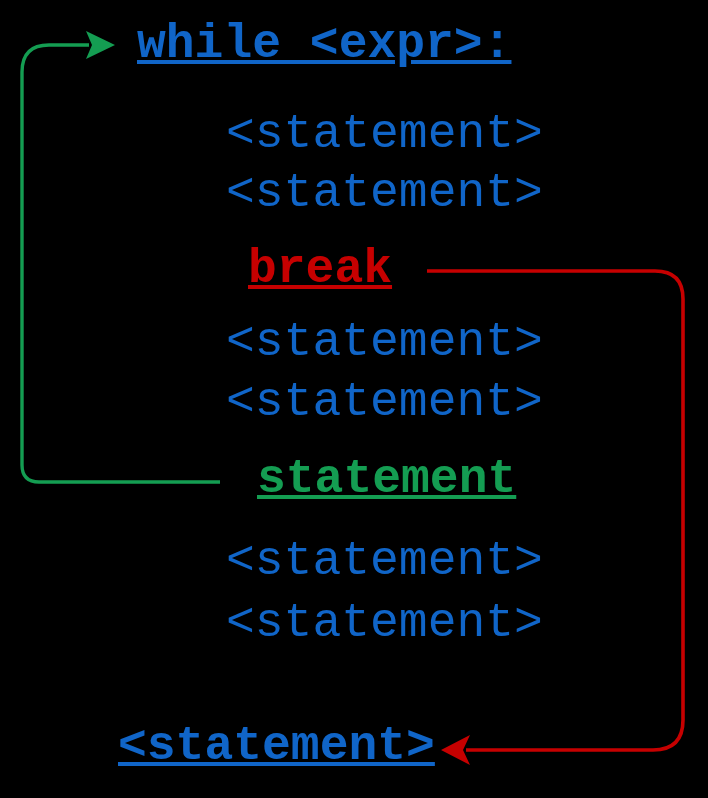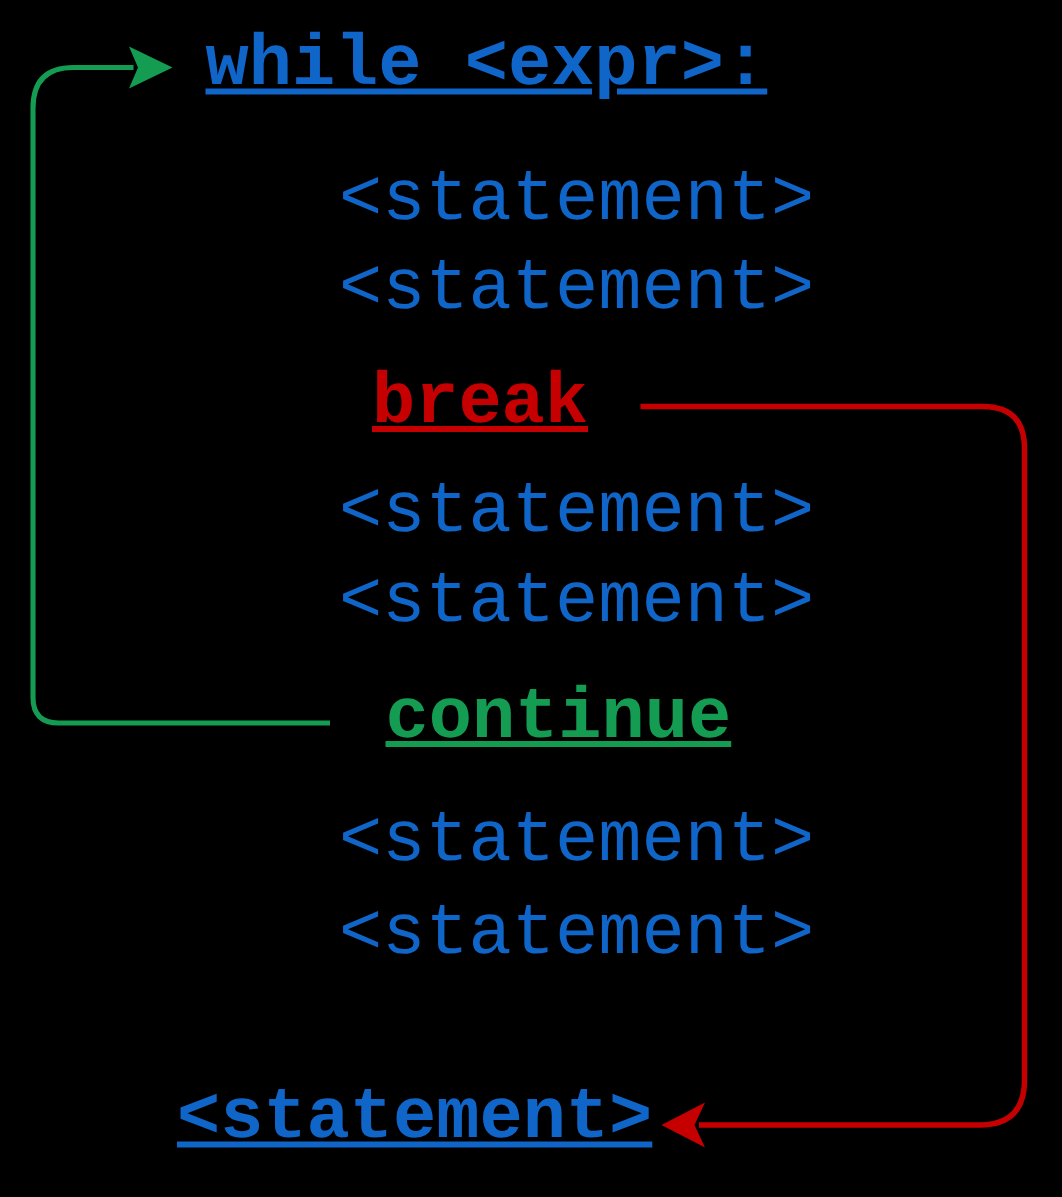--- a/index.html
+++ b/index.html
@@ -71,19 +71,19 @@
 <div class="code-line blue pos-stmt1">&lt;statement&gt;</div>
 
 <div class="code-line blue pos-stmt2">&lt;statement&gt;</div>
 
 <div class="code-line red bold pos-break">break</div>
 
 <div class="code-line blue pos-stmt3">&lt;statement&gt;</div>
 
 <div class="code-line blue pos-stmt4">&lt;statement&gt;</div>
 
-<div class="code-line green bold pos-continue">continue</div>
+<div class="code-line green bold pos-continue">statement</div>
 
 <div class="code-line blue pos-stmt5">&lt;statement&gt;</div>
 
 <div class="code-line blue pos-stmt6">&lt;statement&gt;</div>
 
 <div class="code-line blue bold pos-final">&lt;statement&gt;</div>
 
 </body></html>

